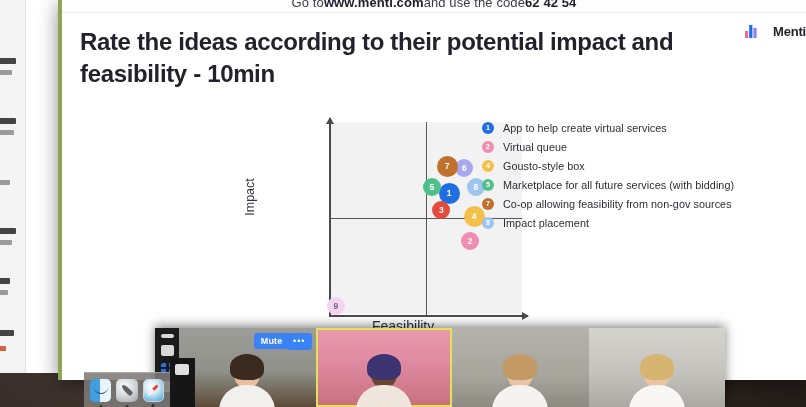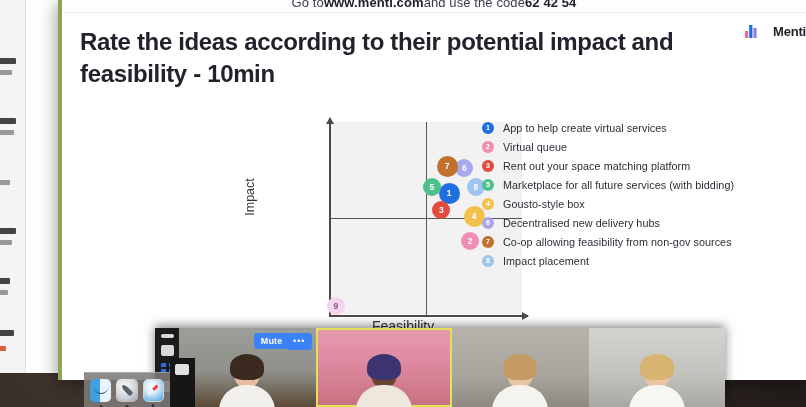--- a/index.html
+++ b/index.html
@@ -322,34 +322,26 @@
   <div class="legend" id="legend">
       <div class="legend-row">
         <span class="legend-dot" style="background: rgb(31, 111, 224);">1</span>
         <span class="legend-text">App to help create virtual services</span>
       </div>
       <div class="legend-row">
         <span class="legend-dot" style="background: rgb(240, 141, 178);">2</span>
         <span class="legend-text">Virtual queue</span>
       </div>
       <div class="legend-row">
-        <span class="legend-dot" style="background: rgb(227, 75, 63);">3</span>
-        <span class="legend-text">Rent out your space matching platform</span>
+        <span class="legend-dot" style="background: rgb(242, 192, 75);">4</span>
+        <span class="legend-text">Gousto-style box</span>
       </div>
       <div class="legend-row">
         <span class="legend-dot" style="background: rgb(79, 192, 138);">5</span>
         <span class="legend-text">Marketplace for all future services (with bidding)</span>
-      </div>
-      <div class="legend-row">
-        <span class="legend-dot" style="background: rgb(242, 192, 75);">4</span>
-        <span class="legend-text">Gousto-style box</span>
-      </div>
-      <div class="legend-row">
-        <span class="legend-dot" style="background: rgb(169, 167, 238);">6</span>
-        <span class="legend-text">Decentralised new delivery hubs</span>
       </div>
       <div class="legend-row">
         <span class="legend-dot" style="background: rgb(193, 113, 46);">7</span>
         <span class="legend-text">Co-op allowing feasibility from non-gov sources</span>
       </div>
       <div class="legend-row">
         <span class="legend-dot" style="background: rgb(157, 197, 239);">8</span>
         <span class="legend-text">Impact placement</span>
       </div>
     </div>

